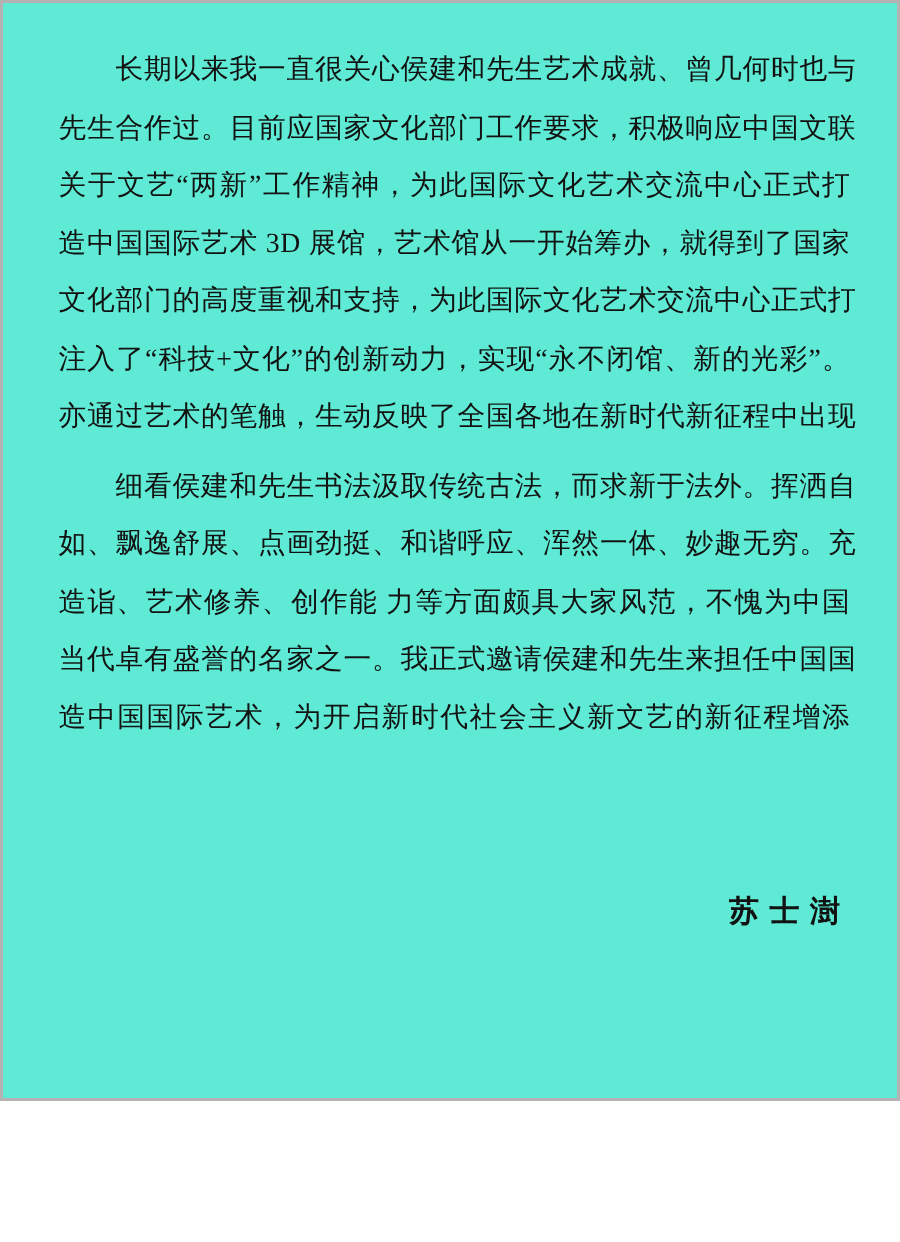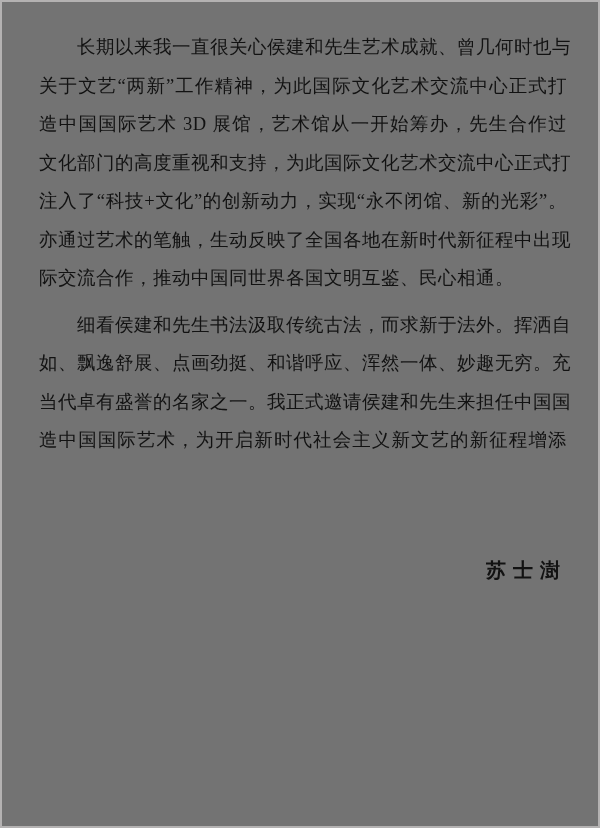--- a/index.html
+++ b/index.html
@@ -1,21 +1,21 @@
 <!DOCTYPE html>
 <html><head>
 <meta charset="utf-8">
 <style>
   * { margin: 0; padding: 0; box-sizing: border-box; }
   html, body { background: #ffffff; }
   .page {
     position: relative;
     width: 600px;
-    height: 828px;
-    background: #737373;
+    height: 734px;
+    background: #5eead4;
     border: 2px solid #b4b2b2;
     font-family: "Liberation Serif", serif;
     color: #121212;
     overflow: hidden;
   }
   .content {
     position: absolute;
     left: 37px;
     top: 26px;
     width: 528px;
@@ -56,30 +56,31 @@
   }
 </style>
 </head>
 <body>
 
 <div class="page">
   <div class="content">
 
     <div class="para">
         <div class="line first">长期以来我一直很关心侯建和先生艺术成就、曾几何时也与</div>
+        <div class="line">先生合作过。目前应国家文化部门工作要求，积极响应中国文联</div>
         <div class="line">关于文艺“两新”工作精神，为此国际文化艺术交流中心正式打</div>
-        <div class="line">造中国国际艺术 3D 展馆，艺术馆从一开始筹办，先生合作过</div>
+        <div class="line">造中国国际艺术 3D 展馆，艺术馆从一开始筹办，就得到了国家</div>
         <div class="line">文化部门的高度重视和支持，为此国际文化艺术交流中心正式打</div>
         <div class="line">注入了“科技+文化”的创新动力，实现“永不闭馆、新的光彩”。</div>
         <div class="line">亦通过艺术的笔触，生动反映了全国各地在新时代新征程中出现</div>
-        <div class="line last">际交流合作，推动中国同世界各国文明互鉴、民心相通。</div>
       </div>
       <div class="para">
         <div class="line first">细看侯建和先生书法汲取传统古法，而求新于法外。挥洒自</div>
         <div class="line">如、飘逸舒展、点画劲挺、和谐呼应、浑然一体、妙趣无穷。充</div>
+        <div class="line">造诣、艺术修养、创作能 力等方面颇具大家风范，不愧为中国</div>
         <div class="line">当代卓有盛誉的名家之一。我正式邀请侯建和先生来担任中国国</div>
         <div class="line">造中国国际艺术，为开启新时代社会主义新文艺的新征程增添</div>
       </div>
       <div class="signature">
       <div class="sig-name">苏士澍</div>
     </div>
   </div>
 </div>
 
 </body></html>

